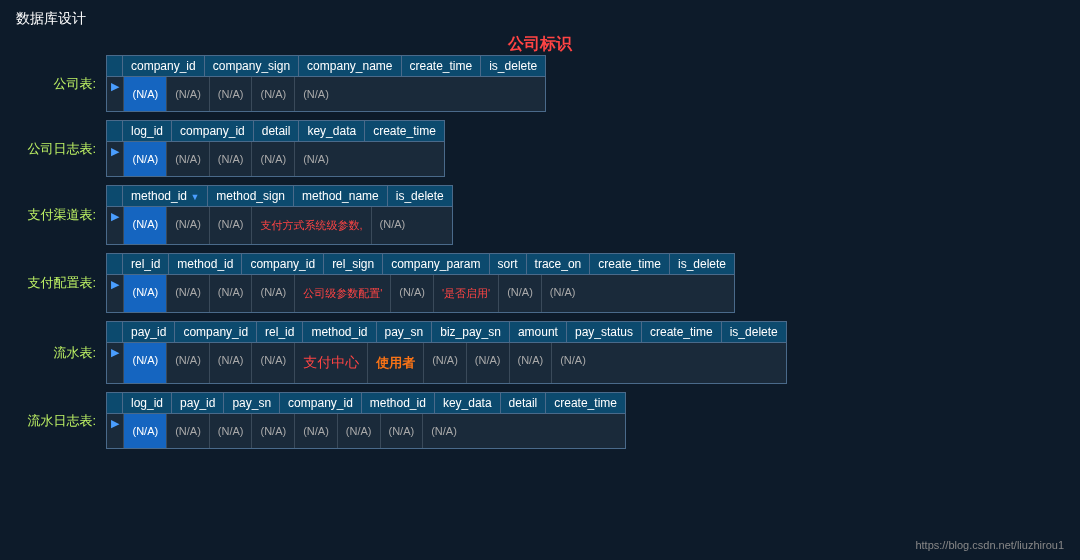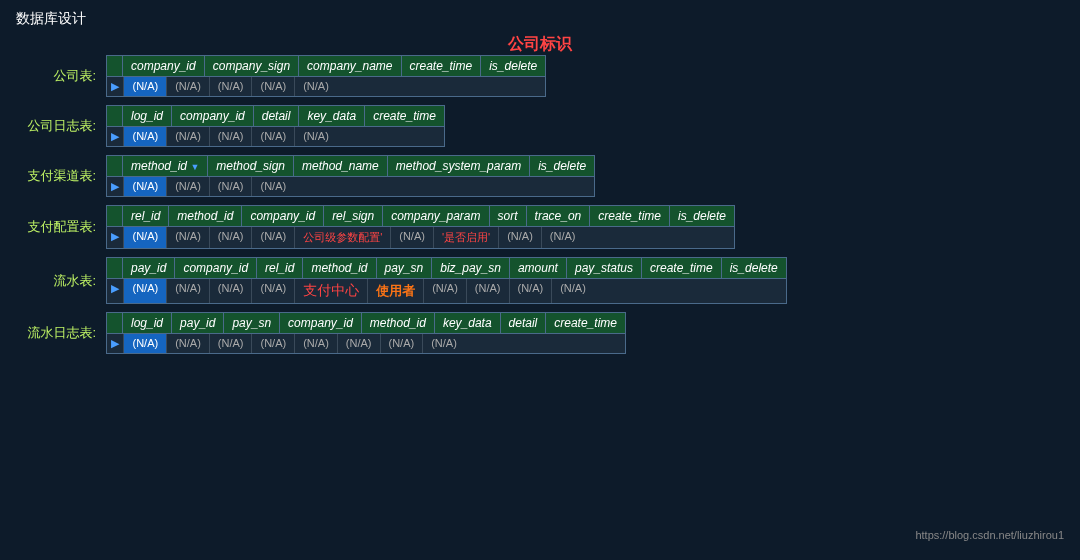--- a/index.html
+++ b/index.html
@@ -40,38 +40,37 @@
       padding-right: 10px;
       flex-shrink: 0;
     }
     .db-table {
       border: 1px solid #4a6a8a;
       background: #1a2a3a;
       min-width: 200px;
     }
     .db-table-header {
       display: flex;
-      background: #14532d;
+      background: #0c4a6e;
       border-bottom: 1px solid #4a6a8a;
-      font-style: italic;
     }
     .db-table-body {
       display: flex;
       background: #1a2a3a;
     }
     .db-col-header {
       padding: 3px 8px;
       color: #ffffff;
       font-size: 12px;
       border-right: 1px solid #4a6a8a;
       white-space: nowrap;
     }
     .db-col-header:last-child { border-right: none; }
     .db-col-cell {
-      padding: 3px 8px;
+      padding: 11px 8px;
       color: #aaaaaa;
       font-size: 11px;
       border-right: 1px solid #3a4a5a;
       white-space: nowrap;
     }
     .db-col-cell:last-child { border-right: none; }
     .db-col-cell.highlighted {
       background-color: #1565c0;
       color: #ffffff;
     }
@@ -79,21 +78,21 @@
       color: #ff4444;
     }
     .arrow-cell {
       padding: 3px 4px;
       color: #4a9eff;
       font-size: 11px;
       border-right: 1px solid #3a4a5a;
     }
     .bottom-link {
       position: absolute;
-      bottom: 19px;
+      bottom: 9px;
       right: 16px;
       color: #888888;
       font-size: 11px;
     }
   </style>
 </head>
 <body>
 
 <div class="page-title">数据库设计</div>
 
@@ -144,28 +143,28 @@
         </div>
       </div>
       <div class="table-row-section">
         <div class="row-label">支付渠道表:</div>
         <div class="db-table">
           <div class="db-table-header">
             <div style="width: 16px; border-right: 1px solid rgb(74, 106, 138); padding: 3px 2px;"></div>
             <div class="db-col-header">method_id <span style="color:#4a9eff;font-size:9px;">▼</span></div>
             <div class="db-col-header">method_sign</div>
             <div class="db-col-header">method_name</div>
-            <div class="db-col-header">method_system_param</div>
-            <div class="db-col-header">is_delete</div>
-          </div>
-          <div class="db-table-body">
-            <div class="arrow-cell">▶</div>
-            <div class="db-col-cell highlighted">(N/A)</div>
-            <div class="db-col-cell">(N/A)</div>
-            <div class="db-col-cell">(N/A)</div>
+            <div class="db-col-header">is_delete</div>
+          </div>
+          <div class="db-table-body">
+            <div class="arrow-cell">▶</div>
+            <div class="db-col-cell highlighted">(N/A)</div>
+            <div class="db-col-cell">(N/A)</div>
+            <div class="db-col-cell">(N/A)</div>
+            <div class="db-col-cell red-text">支付方式系统级参数,</div>
             <div class="db-col-cell">(N/A)</div>
           </div>
         </div>
       </div>
       <div class="table-row-section">
         <div class="row-label">支付配置表:</div>
         <div class="db-table">
           <div class="db-table-header">
             <div style="width: 16px; border-right: 1px solid rgb(74, 106, 138); padding: 3px 2px;"></div>
             <div class="db-col-header">rel_id</div>

